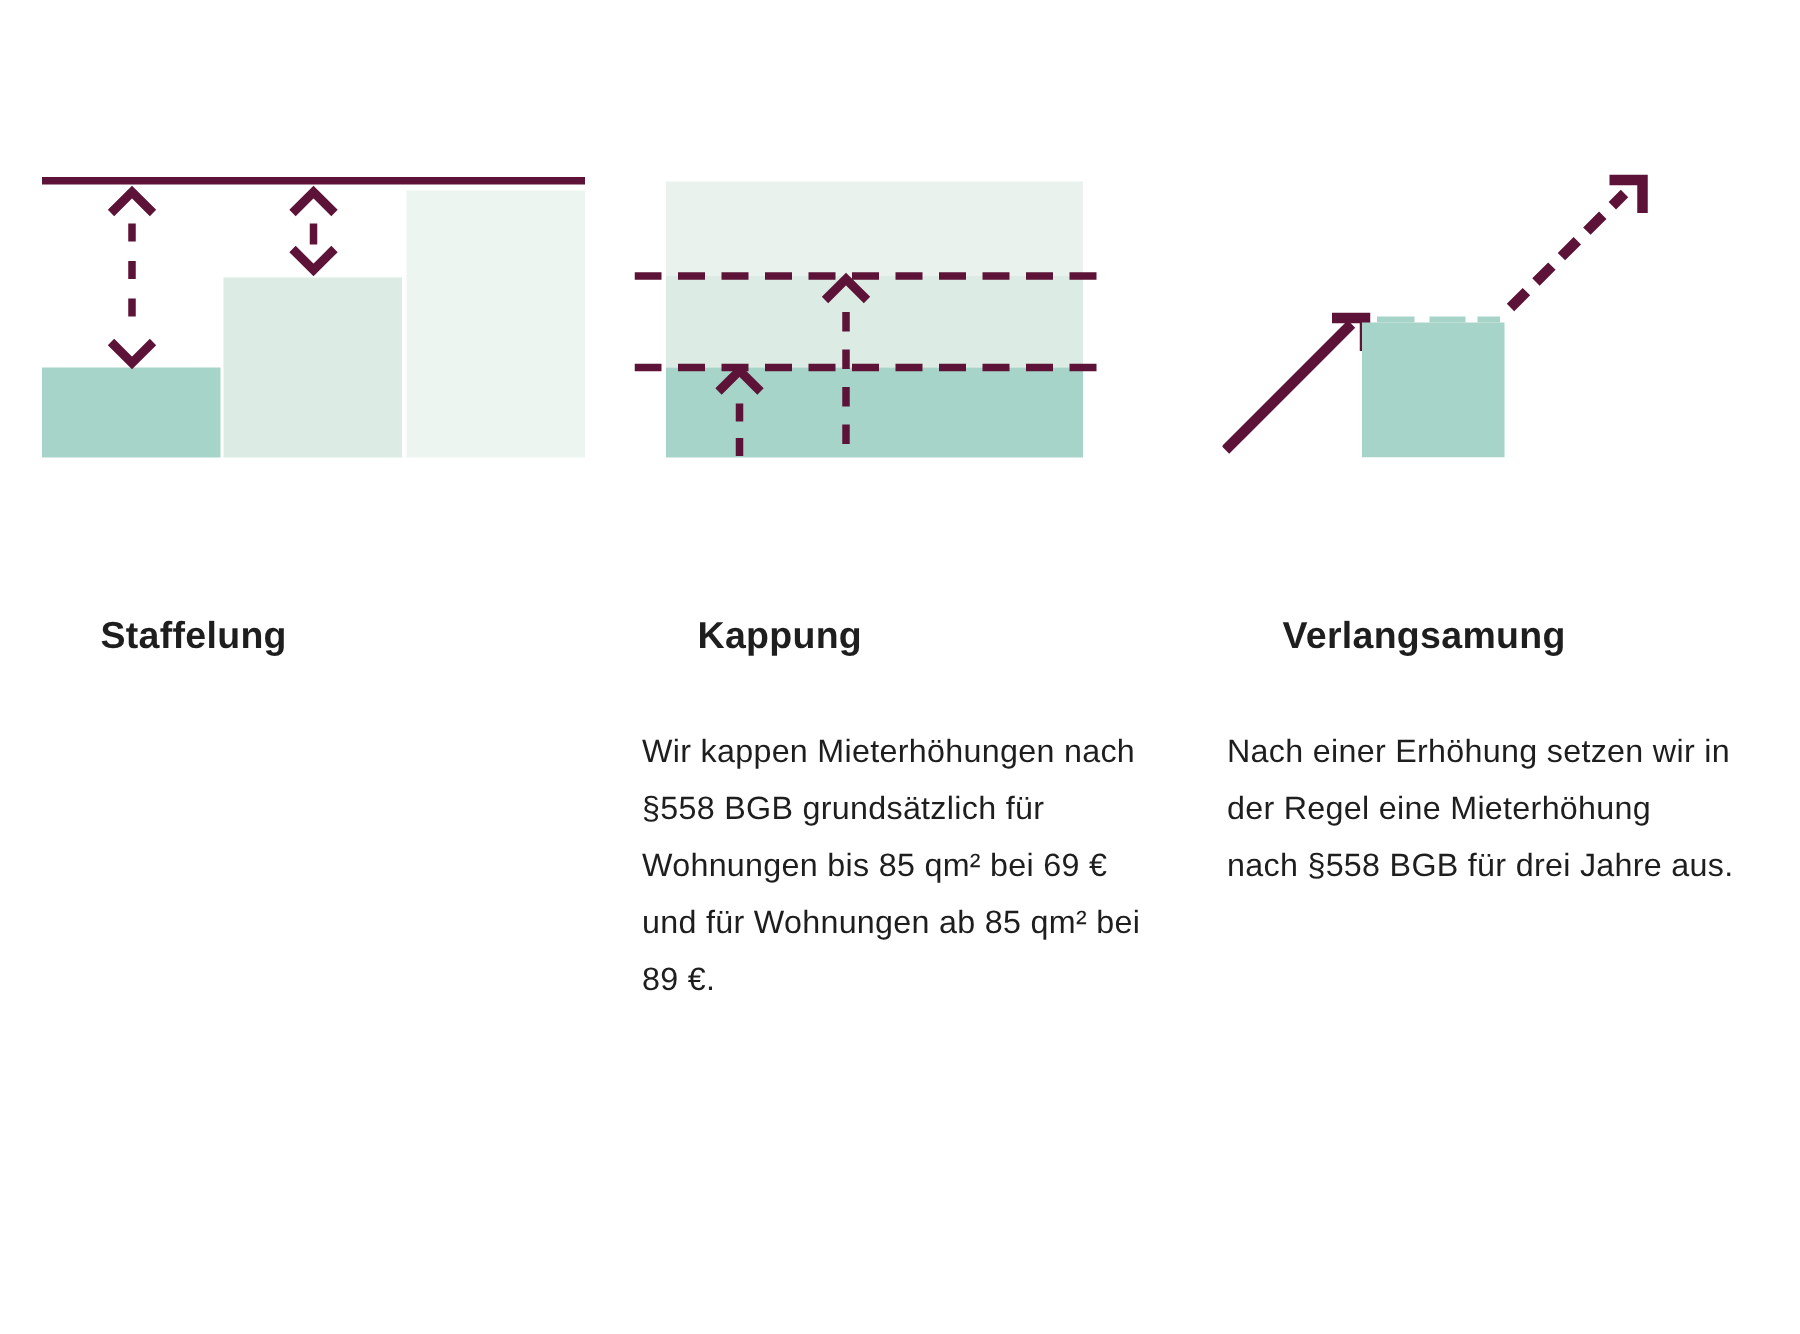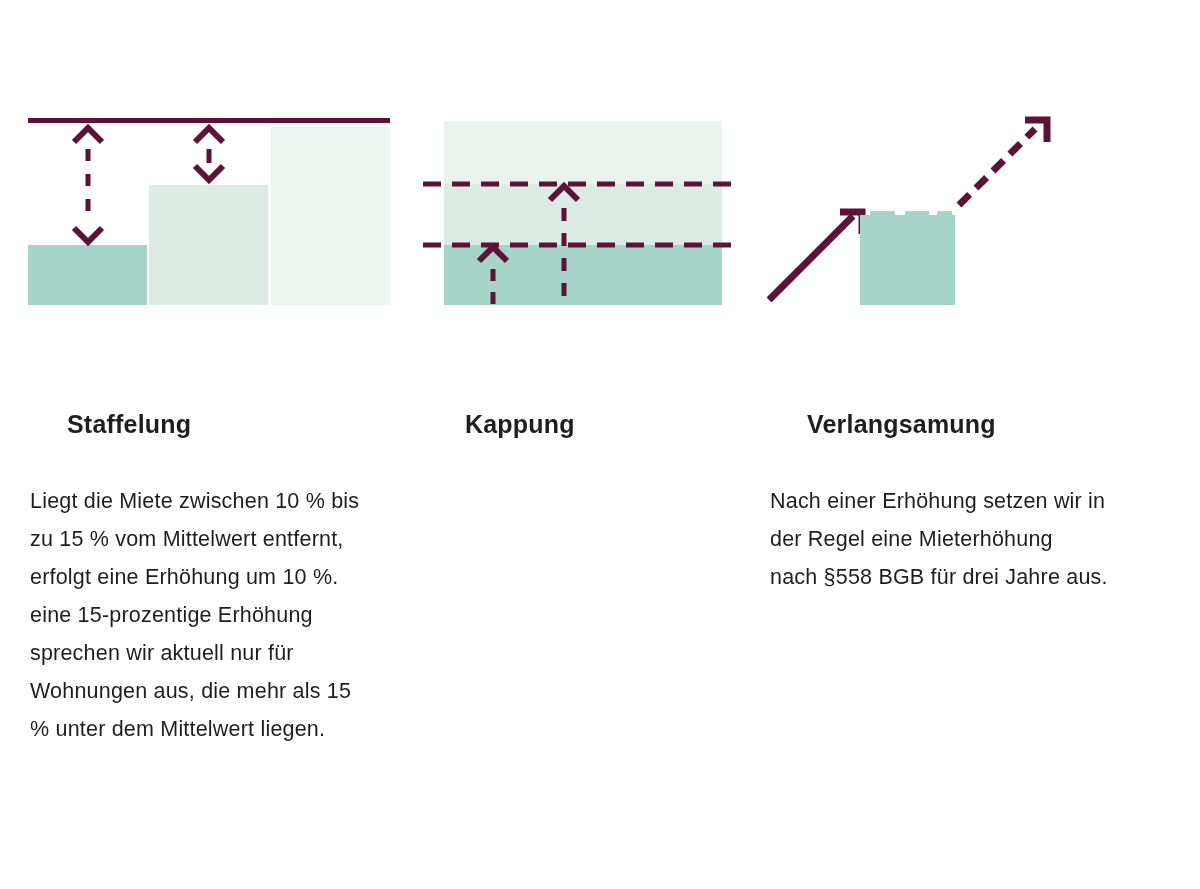--- a/index.html
+++ b/index.html
@@ -42,21 +42,21 @@
     width: 400px;
     font-size: 21.5px;
     line-height: 38px;
     letter-spacing: 0.2px;
     color: var(--text, #1e1e1e);
     white-space: pre-line;
   }
   
   #panel-staffelung   { left: 28px;  width: 380px; }
   #panel-kappung      { left: 423px; width: 380px; }
-  #panel-verlangsamung{ left: 767px; width: 380px; text-decoration: underline; }
+  #panel-verlangsamung{ left: 815px; width: 380px; text-decoration: underline; }
   #panel-staffelung .panel-illustration    { top: 118px; left: 0; }
   #panel-kappung .panel-illustration       { top: 118px; left: 0; }
   #panel-verlangsamung .panel-illustration { top: 115px; left: 0; }
   #panel-staffelung .panel-title,  #panel-staffelung .panel-body   { left: 2px; }
   #panel-kappung .panel-title,     #panel-kappung .panel-body      { left: 5px; }
   #panel-verlangsamung .panel-title, #panel-verlangsamung .panel-body { left: 3px; }
 
   
   .fill-maroon   { fill: var(--maroon); }
   .fill-teal     { fill: var(--teal); }
@@ -85,27 +85,20 @@
         <path d="M46,110 L60,124 L74,110" class="stroke-maroon" stroke-width="6"></path>
       </g>
 
       <g>
         <path d="M167,24 L181,10 L195,24" class="stroke-maroon" stroke-width="6"></path>
         <line x1="181" y1="31" x2="181" y2="45" class="stroke-maroon" stroke-width="5"></line>
         <path d="M167,48 L181,62 L195,48" class="stroke-maroon" stroke-width="6"></path>
       </g>
     </svg>
     <h2 class="panel-title">Staffelung</h2>
-    <p class="panel-body">Liegt die Miete zwischen 10 % bis
-zu 15 % vom Mittelwert entfernt,
-erfolgt eine Erhöhung um 10 %.
-eine 15-prozentige Erhöhung
-sprechen wir aktuell nur für
-Wohnungen aus, die mehr als 15
-% unter dem Mittelwert liegen.</p>
   </section>
 
   <section class="panel" id="panel-kappung">
     <svg class="panel-illustration" width="316" height="190" viewBox="0 0 316 190">
 
       <rect x="21" y="3" width="278" height="63" class="fill-lighter"></rect>
       <rect x="21" y="66" width="278" height="61" class="fill-light"></rect>
       <rect x="21" y="127" width="278" height="60" class="fill-teal"></rect>
 
       <line x1="0" y1="66" x2="316" y2="66" class="stroke-maroon" stroke-width="5" stroke-dasharray="18 11"></line>
@@ -115,20 +108,25 @@
         <path d="M56,143 L70,129 L84,143" class="stroke-maroon" stroke-width="6"></path>
         <line x1="70" y1="151" x2="70" y2="187" class="stroke-maroon" stroke-width="5" stroke-dasharray="12 11"></line>
       </g>
 
       <g>
         <path d="M127,82 L141,68 L155,82" class="stroke-maroon" stroke-width="6"></path>
         <line x1="141" y1="90" x2="141" y2="187" class="stroke-maroon" stroke-width="5" stroke-dasharray="13 12"></line>
       </g>
     </svg>
     <h2 class="panel-title">Kappung</h2>
+    <p class="panel-body">Wir kappen Mieterhöhungen nach
+§558 BGB grundsätzlich für
+Wohnungen bis 85 qm² bei 69 €
+und für Wohnungen ab 85 qm² bei
+89 €.</p>
   </section>
 
   <section class="panel" id="panel-verlangsamung">
     <svg class="panel-illustration" width="290" height="190" viewBox="0 0 290 190">
 
       <g>
         <line x1="2" y1="185" x2="86" y2="101" class="stroke-maroon" stroke-width="7"></line>
         <path d="M73,97 L95,97 L95,119" class="stroke-maroon" stroke-width="7"></path>
       </g>
 

